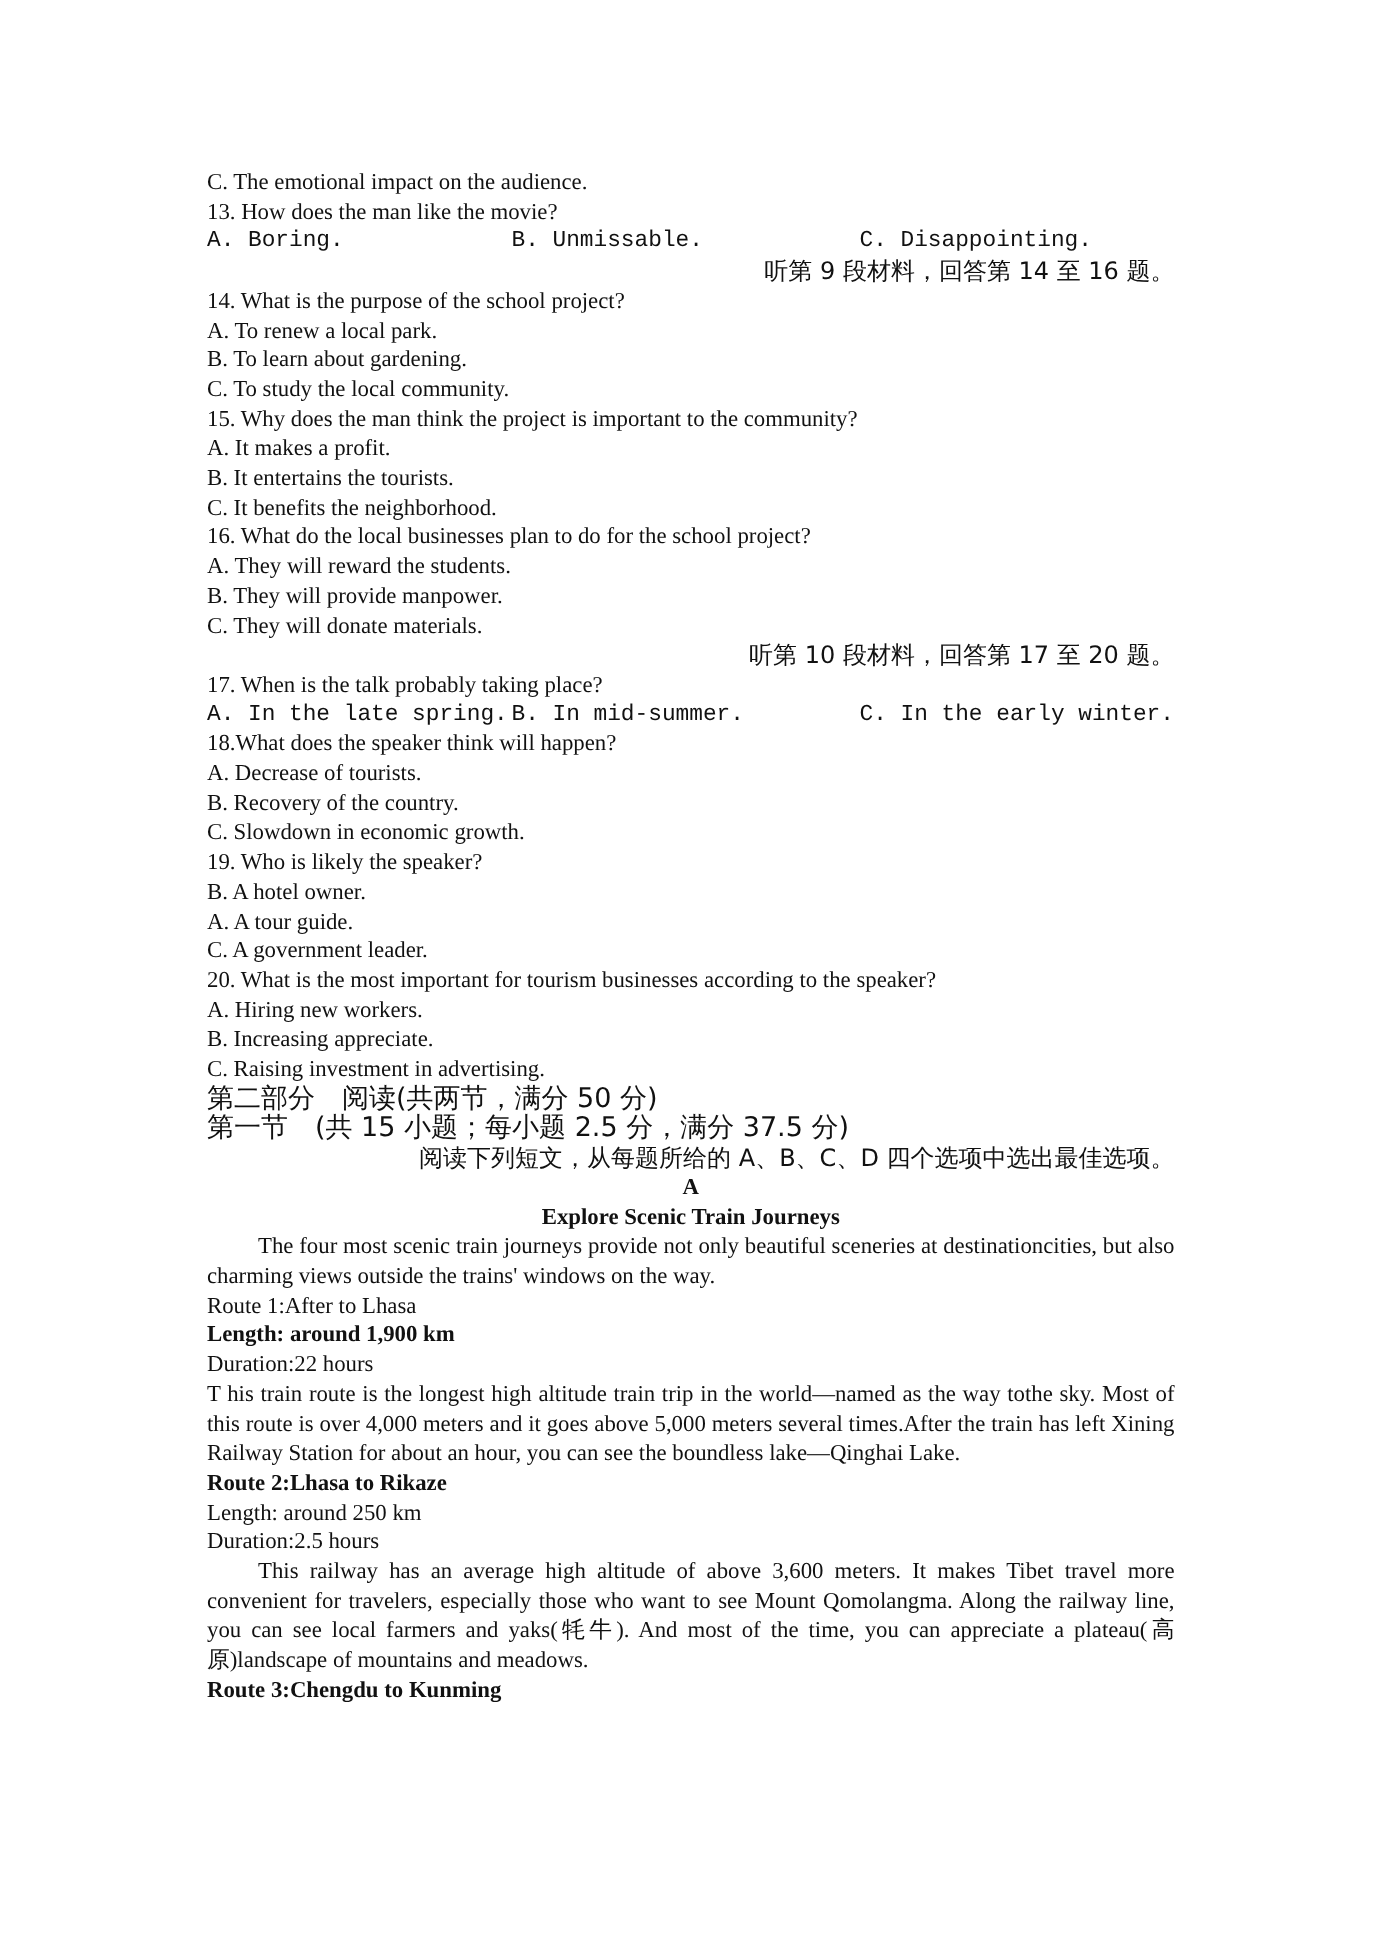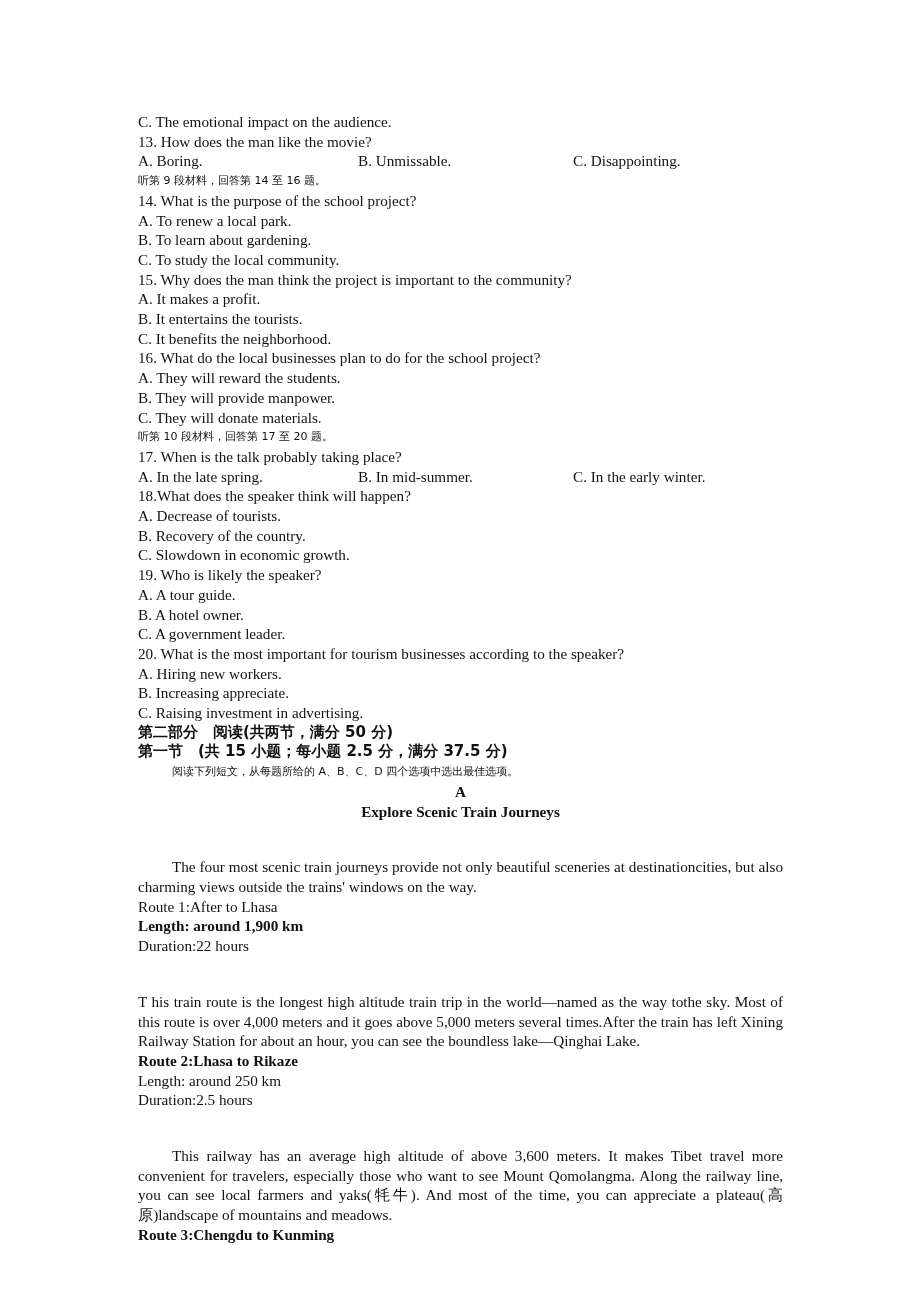--- a/index.html
+++ b/index.html
@@ -22,46 +22,46 @@
     width: 645px;
     font-size: 15.2px;
     line-height: 19.7px;
   }
   .ln {
     white-space: pre-wrap;
     margin: 0;
   }
   .cn {
     font-family: "DejaVu Sans", "Liberation Sans", sans-serif;
-    font-size: 11px;
+    font-size: 16px;
+    text-align: right;
   }
   .cn-bold {
     font-family: "DejaVu Sans", "Liberation Sans", sans-serif;
-    font-size: 15px;
-    font-weight: bold;
+    font-size: 18px;
+    font-weight: normal;
   }
   .bold { font-weight: bold; }
   .center { text-align: center; }
   .just {
     text-align: justify;
     text-align-last: left;
     white-space: normal;
-    margin-top: 36px;
   }
   .indent { text-indent: 34px; }
   
   .opts {
     display: block;
     position: relative;
     height: 19.7px;
     white-space: pre;
   }
-  .opts > span { position: absolute; top: 0; }
+  .opts > span { position: absolute; top: 0; font-family: Liberation Mono, monospace; }
   .opt-a { left: 0; }
-  .opt-b { left: 220px; text-align: right; }
+  .opt-b { left: 203px; text-align: right; }
   .opt-c { left: 435px; }
 </style>
 </head>
 <body>
 
 <div class="page">
 
   <div class="ln">C. The emotional impact on the audience.</div>
 
   <div class="ln">13. How does the man like the movie?</div>
@@ -96,22 +96,22 @@
     <span class="opt-b">B. In mid-summer.</span>
     <span class="opt-c">C. In the early winter.</span>
   </div>
 
   <div class="ln">18.What does the speaker think will happen?</div>
   <div class="ln">A. Decrease of tourists.</div>
   <div class="ln">B. Recovery of the country.</div>
   <div class="ln">C. Slowdown in economic growth.</div>
 
   <div class="ln">19. Who is likely the speaker?</div>
+  <div class="ln">B. A hotel owner.</div>
   <div class="ln">A. A tour guide.</div>
-  <div class="ln">B. A hotel owner.</div>
   <div class="ln">C. A government leader.</div>
 
   <div class="ln">20. What is the most important for tourism businesses according to the speaker?</div>
   <div class="ln">A. Hiring new workers.</div>
   <div class="ln">B. Increasing appreciate.</div>
   <div class="ln">C. Raising investment in advertising.</div>
 
   <div class="ln cn-bold">第二部分　阅读(共两节，满分 50 分)</div>
   <div class="ln cn-bold">第一节　(共 15 小题；每小题 2.5 分，满分 37.5 分)</div>
   <div class="ln cn indent">阅读下列短文，从每题所给的 A、B、C、D 四个选项中选出最佳选项。</div>

